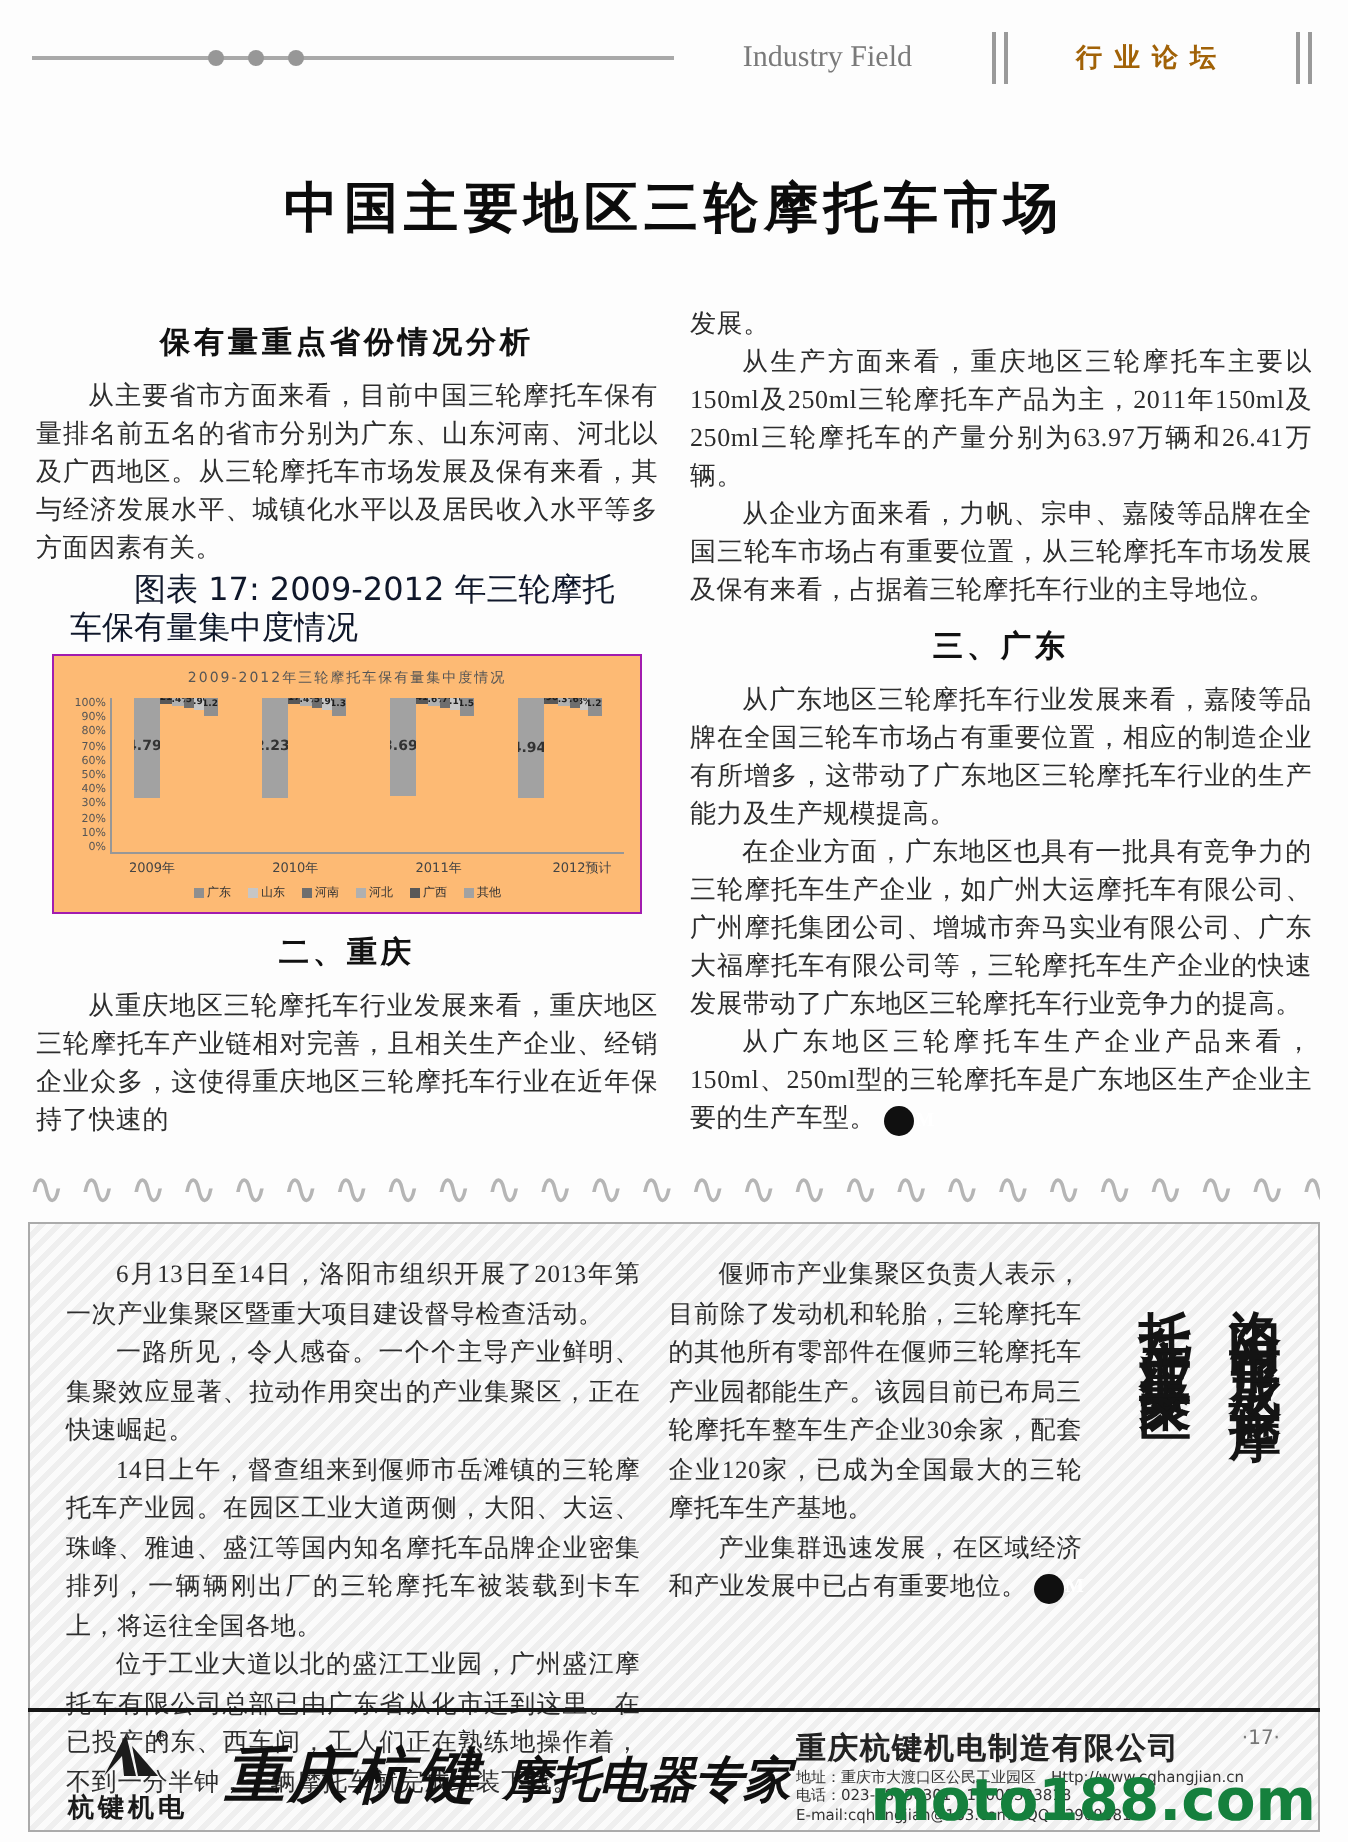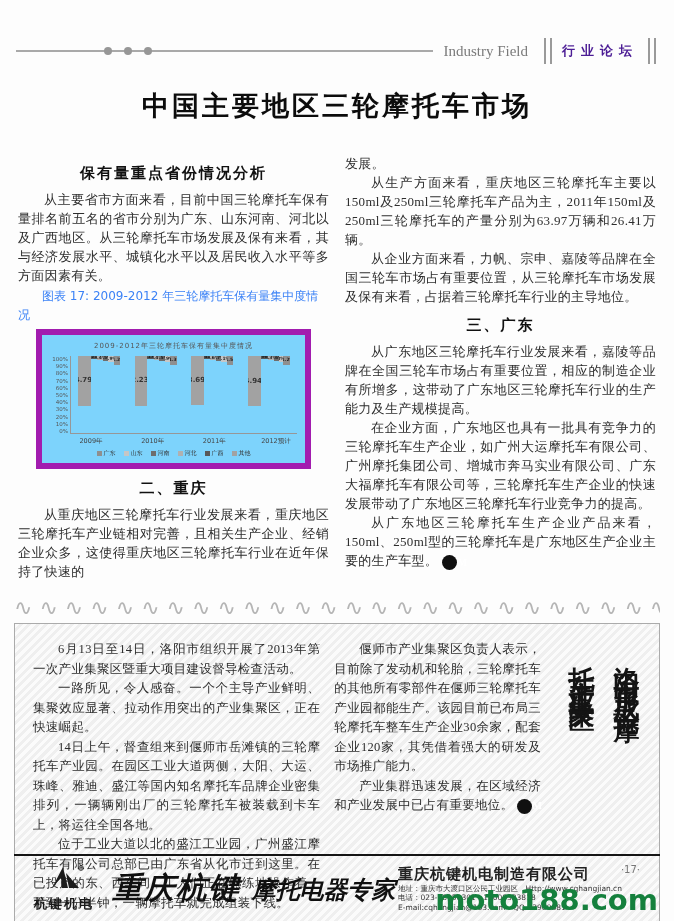--- a/index.html
+++ b/index.html
@@ -2,39 +2,39 @@
 <html><head>
 <meta charset="utf-8">
 <style>
   * { margin:0; padding:0; box-sizing:border-box; }
   body { background:#e8e8e8; font-family:"DejaVu Sans", sans-serif; }
   .page {
     position:relative; width:674px; height:921px; margin:0 auto;
     background:#fdfdfd; color:#2b2b2b; overflow:hidden;
   }
   
-  .hdr { display:flex; align-items:center; margin:38px 12px 0 16px; }
+  .hdr { display:flex; align-items:center; margin:16px 12px 0 16px;gap:24px; }
   .hline { position:relative; flex:1; height:2px; background:#a9a9a9; margin-right:10px; }
   .hline .dot { position:absolute; top:-3px; width:8px; height:8px; border-radius:50%; background:#979797; }
   .hdr-en { font-family:"Liberation Serif", serif; font-size:15px; color:#7a7a7a; margin-right:10px; white-space:nowrap; }
   .dbar { display:inline-block; width:8px; height:26px; border-left:2px solid #9a9a9a; border-right:2px solid #9a9a9a; margin:0 6px; }
-  .hdr-cn { font-size:13px; font-weight:bold; color:#4c1d95; letter-spacing:6px; white-space:nowrap; margin:0 4px; }
-  
-  .main-title { margin-top:24px; text-align:center; font-size:27px; font-weight:bold; letter-spacing:3px; color:#0c0c0c; }
+  .hdr-cn { font-size:13px; font-weight:bold; color:#a16207; letter-spacing:6px; white-space:nowrap; margin:0 4px; }
+  
+  .main-title { margin-top:44px; text-align:center; font-size:27px; font-weight:bold; letter-spacing:3px; color:#0c0c0c; }
   
   .cols { display:flex; gap:16px; padding:0 18px; margin-top:30px; }
   .col { flex:1; min-width:0; }
   .sec-h { text-align:center; font-weight:bold; font-size:15px; letter-spacing:2px; color:#111; line-height:22px; margin:8px 0 6px; }
   .para { font-size:13px; line-height:19px; text-align:justify; text-indent:2em; color:#2d2d2d; letter-spacing:0.3px;font-family:Liberation Serif, serif; }
   .para.noindent { text-indent:0; }
-  .cap { font-size:12px; line-height:19px; text-indent:2em; color:#3b82f6; margin:2px 0 4px; }
+  .cap { font-size:16px; line-height:19px; text-indent:2em; color:#0f172a; margin:2px 17px 4px; }
   .endmark { display:inline-flex; width:15px; height:15px; border-radius:50%; background:#101010; color:#fff;
              font-size:10px; font-weight:bold; align-items:center; justify-content:center; vertical-align:middle; margin-left:4px; }
   
-  .chart-box { border:6px solid #a21caf; background:#7dd3fc; padding:6px 8px 4px; margin:4px 18px 8px; }
+  .chart-box { border:1px solid #a21caf; background:#fdba74; padding:6px 8px 4px; margin:4px 8px 8px; }
   .chart-title { font-size:7px; color:#555; text-align:center; letter-spacing:1px; }
   .plot { display:flex; margin-top:5px; }
   .yaxis { display:flex; flex-direction:column; justify-content:space-between; align-items:flex-end;
            font-size:5.5px; color:#555; height:78px; width:20px; padding-right:2px; }
   .bars { flex:1; display:flex; align-items:flex-end; justify-content:space-around;
           height:78px; border-left:1px solid #979797; border-bottom:1px solid #979797; }
   .barcol { width:42px; height:100%; display:flex; flex-direction:row; justify-content:flex-end;font-weight:bold; }
   .seg { display:flex; align-items:center; justify-content:center; overflow:hidden; line-height:1;
          font-size:4.5px; color:#1f1f1f; }
   .seg.top { font-size:7px; color:#333; }
@@ -201,21 +201,21 @@
   <div class="wave-row" id="waves">∿∿∿∿∿∿∿∿∿∿∿∿∿∿∿∿∿∿∿∿∿∿∿∿∿∿∿∿∿∿</div>
 
   <div class="box">
     <div class="bcol1">
       <p class="para">6月13日至14日，洛阳市组织开展了2013年第一次产业集聚区暨重大项目建设督导检查活动。</p>
       <p class="para">一路所见，令人感奋。一个个主导产业鲜明、集聚效应显著、拉动作用突出的产业集聚区，正在快速崛起。</p>
       <p class="para">14日上午，督查组来到偃师市岳滩镇的三轮摩托车产业园。在园区工业大道两侧，大阳、大运、珠峰、雅迪、盛江等国内知名摩托车品牌企业密集排列，一辆辆刚出厂的三轮摩托车被装载到卡车上，将运往全国各地。</p>
       <p class="para">位于工业大道以北的盛江工业园，广州盛江摩托车有限公司总部已由广东省从化市迁到这里。在已投产的东、西车间，工人们正在熟练地操作着，不到一分半钟，一辆摩托车就完成组装下线。</p>
     </div>
     <div class="bcol2">
-      <p class="para">偃师市产业集聚区负责人表示，目前除了发动机和轮胎，三轮摩托车的其他所有零部件在偃师三轮摩托车产业园都能生产。该园目前已布局三轮摩托车整车生产企业30余家，配套企业120家，其凭借着强大的研发及市场推广能力。</p>
+      <p class="para">偃师市产业集聚区负责人表示，目前除了发动机和轮胎，三轮摩托车的其他所有零部件在偃师三轮摩托车产业园都能生产。该园目前已布局三轮摩托车整车生产企业30余家，配套企业120家，已成为全国最大的三轮摩托车生产基地。</p>
       <p class="para"><span>产业集群迅速发展，在区域经济和产业发展中已占有重要地位。</span><span class="endmark">M</span></p>
     </div>
     <div class="vtitle-wrap">
       <div class="vtitle">
         <span>洛阳市形成三轮摩</span>
         <span>托车产业集聚区</span>
       </div>
     </div>
   </div>
 

